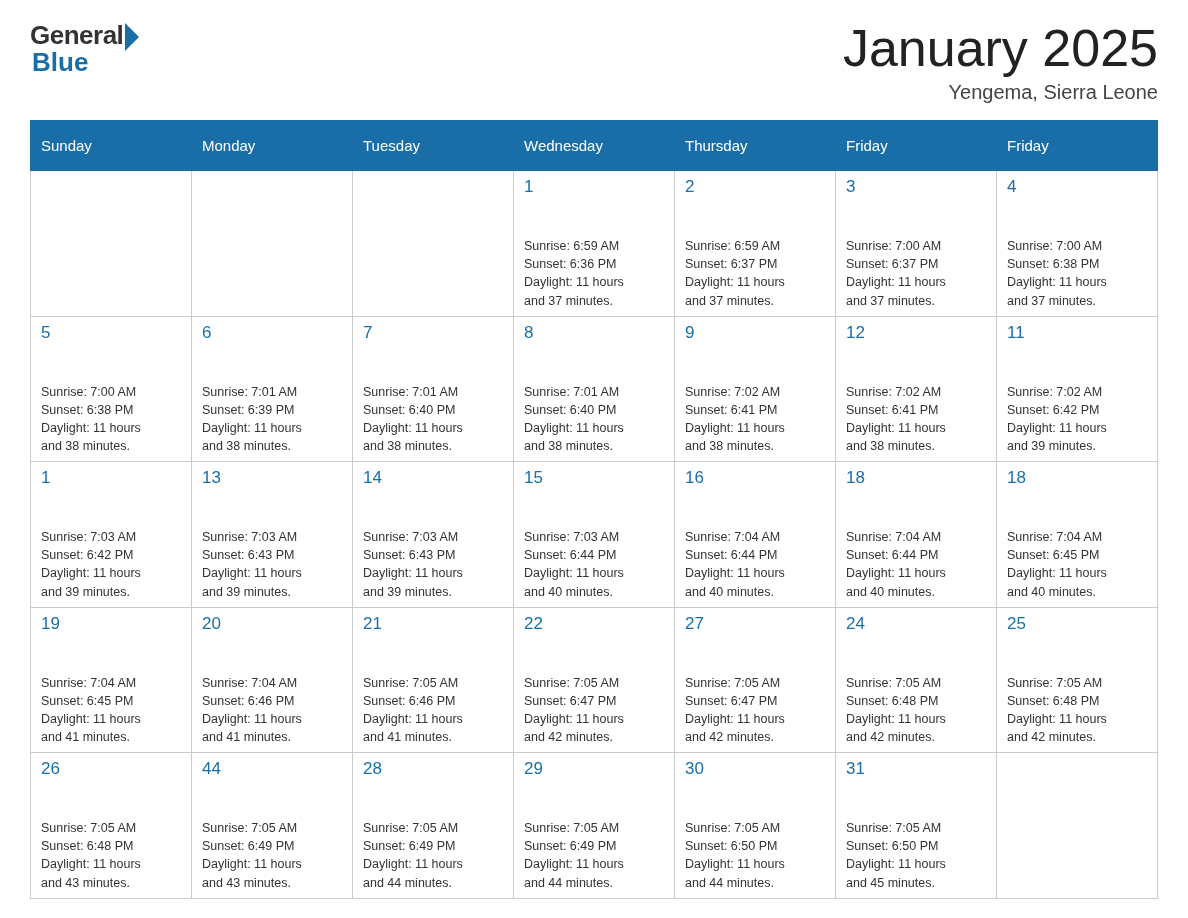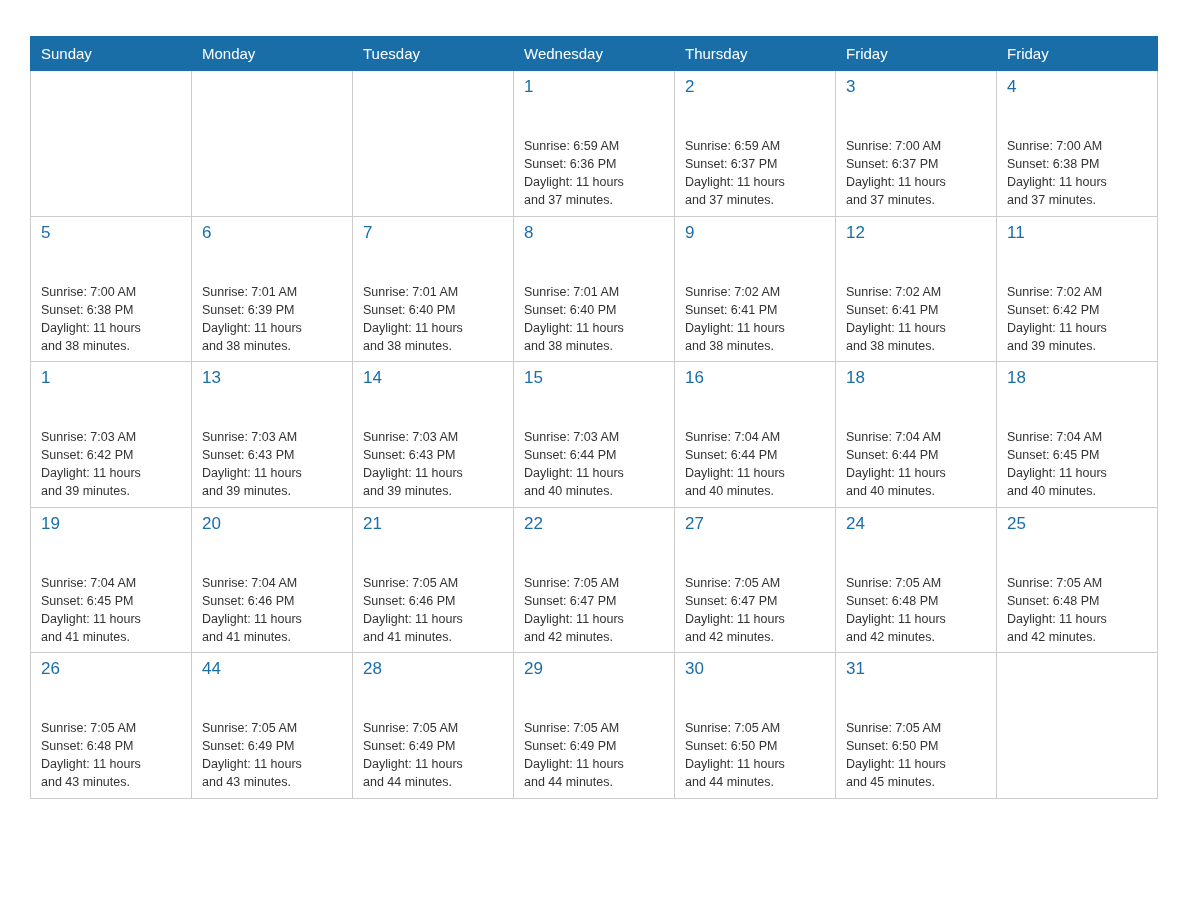--- a/index.html
+++ b/index.html
@@ -63,21 +63,21 @@
     .calendar-table {
       width: 100%;
       border-collapse: collapse;
       table-layout: fixed;
     }
     .calendar-table thead tr th {
       background-color: #1a6ea8;
       color: #fff;
       font-size: 15px;
       font-weight: normal;
-      padding: 8px 10px;
+      padding: 16px 10px;
       text-align: left;
       border: 1px solid #1a6ea8;
     }
     .calendar-table tbody tr td {
       border: 1px solid #ccc;
       vertical-align: top;
       padding: 6px 10px;
       height: 105px;
       font-size: 13px;
       color: #333;
@@ -98,20 +98,31 @@
       background: #fff;
     }
     .row-separator td {
       border-top: 2px solid #1a6ea8;
     }
   </style>
 </head>
 <body>
 
 <div class="header">
+  <div class="logo">
+    <div class="logo-top">
+      <span class="logo-general">General</span>
+      <div class="logo-arrow"></div>
+    </div>
+    <span class="logo-blue">Blue</span>
+  </div>
+  <div class="title-area">
+    <div class="month-title">January 2025</div>
+    <div class="location">Yengema, Sierra Leone</div>
+  </div>
 </div>
 
 <table class="calendar-table">
   <thead>
     <tr>
     <th>Sunday</th>
         <th>Monday</th>
         <th>Tuesday</th>
         <th>Wednesday</th>
         <th>Thursday</th>

